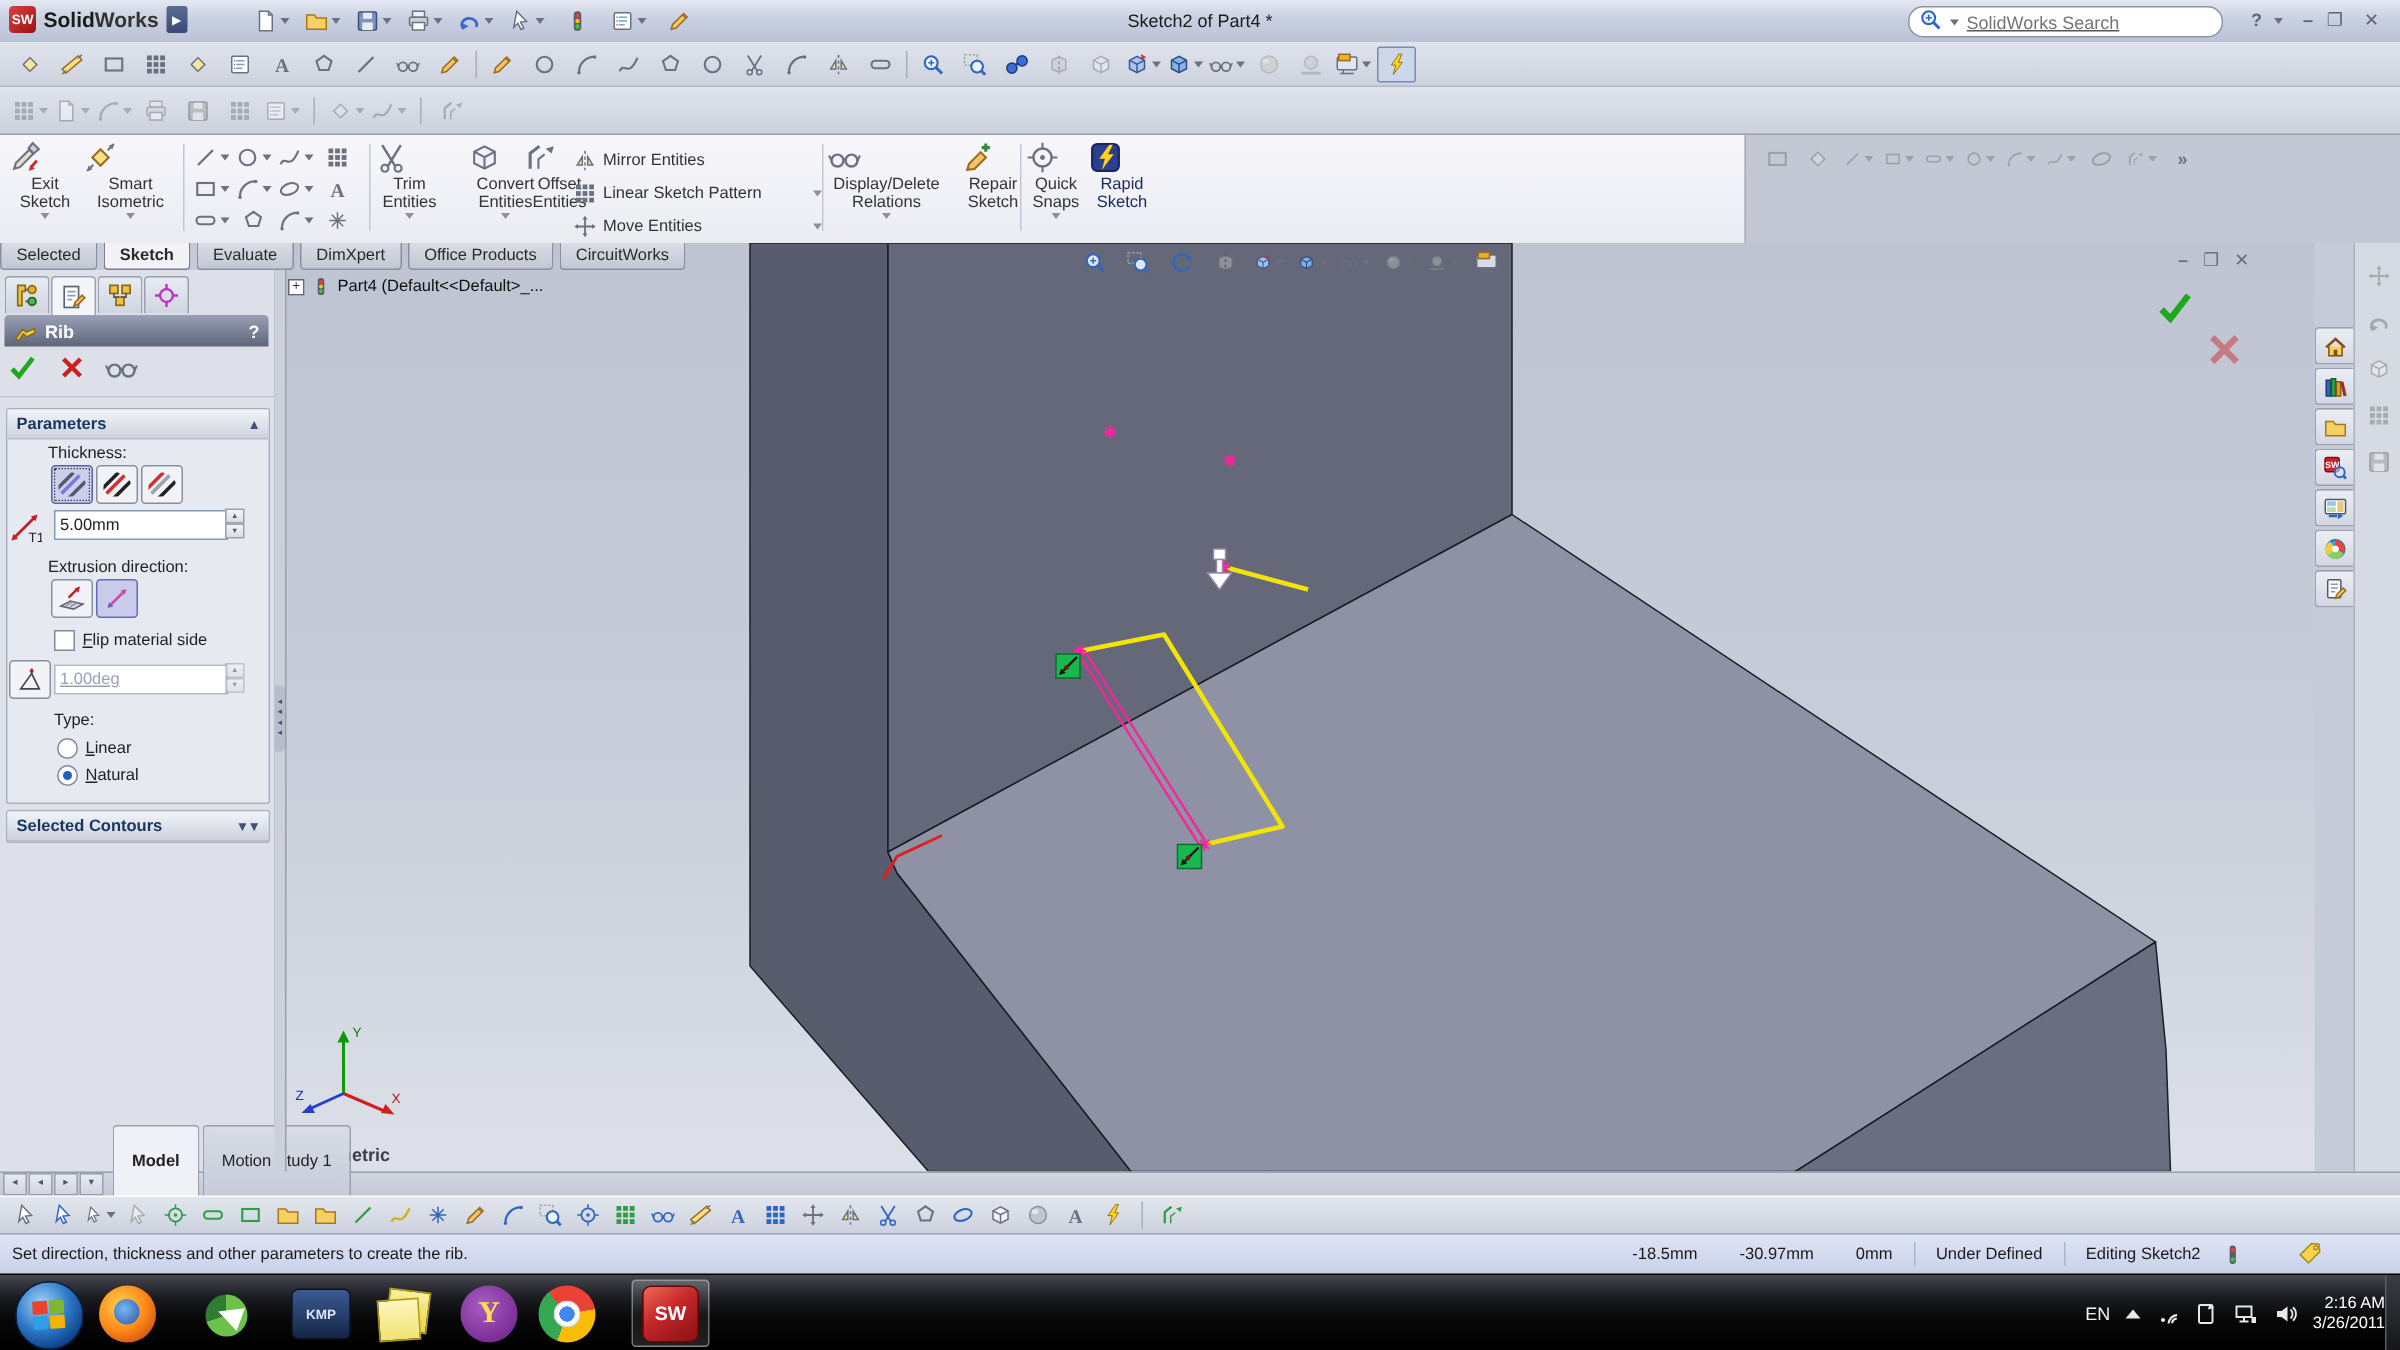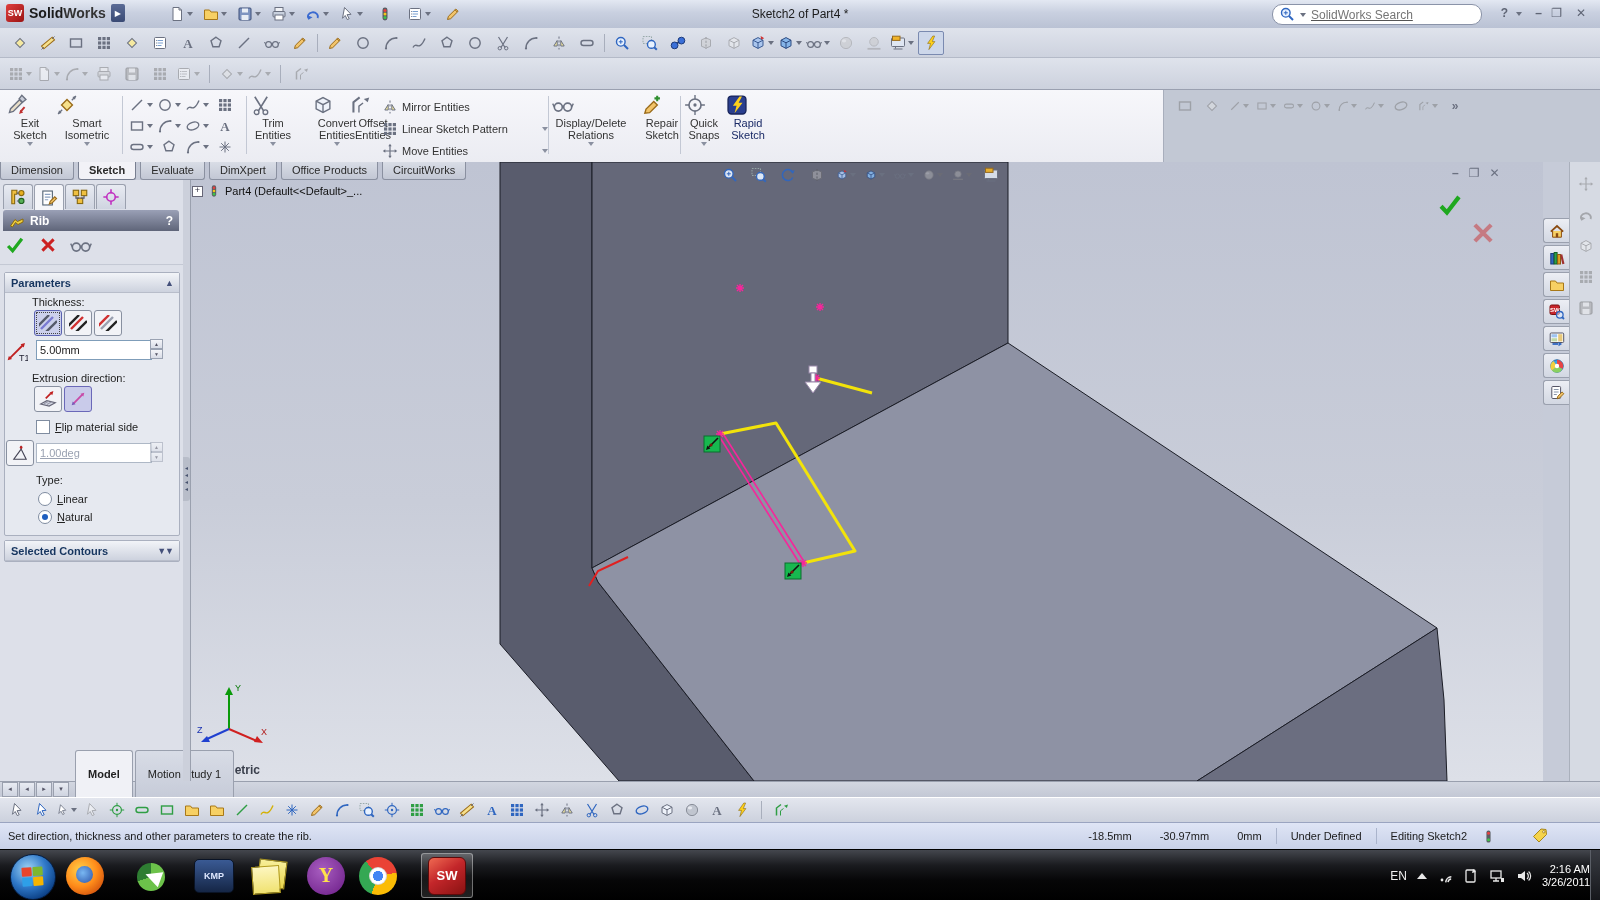--- a/index.html
+++ b/index.html
@@ -899,21 +899,21 @@
           <path d="M6.5 13.5V8.8l3-2.3" fill="none" stroke="#6b7181"></path>
           <path d="M14 2.5l-4 1.2 2.9 2.3z" fill="#6b7181"></path>
         </svg>
         <i class="dd"></i>
       </span>
       <span class="tb txtglyph">»</span>
     </div>
 </div>
 
 <div id="tabbar" class="abs">
-  <span class="ctab">Dimension</span>
+  <span class="ctab">Selected</span>
   <span class="ctab active">Sketch</span>
   <span class="ctab">Evaluate</span>
   <span class="ctab">DimXpert</span>
   <span class="ctab">Office Products</span>
   <span class="ctab">CircuitWorks</span>
 </div>
 
 <div id="viewport" class="abs">
   <svg id="vpsvg" width="1353" height="619" viewBox="190 162 1353 619">
     <polygon class="face" fill="#595c6d" points="500,162 592,162 592,568 598,582 754,781 619,781 500,644"></polygon>

